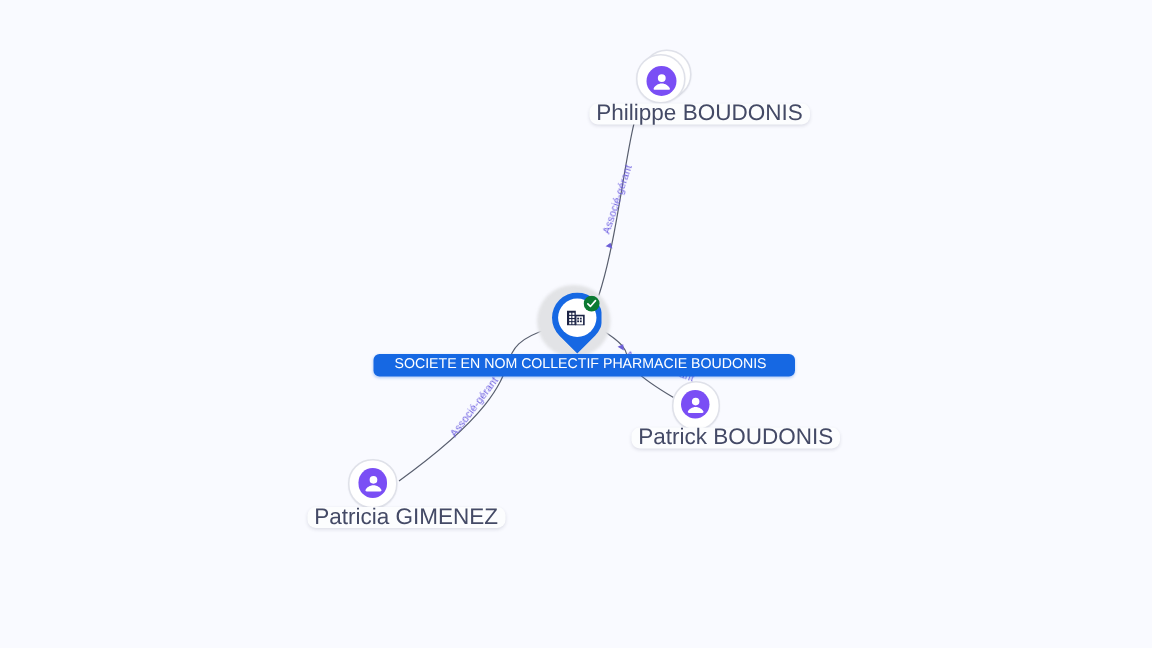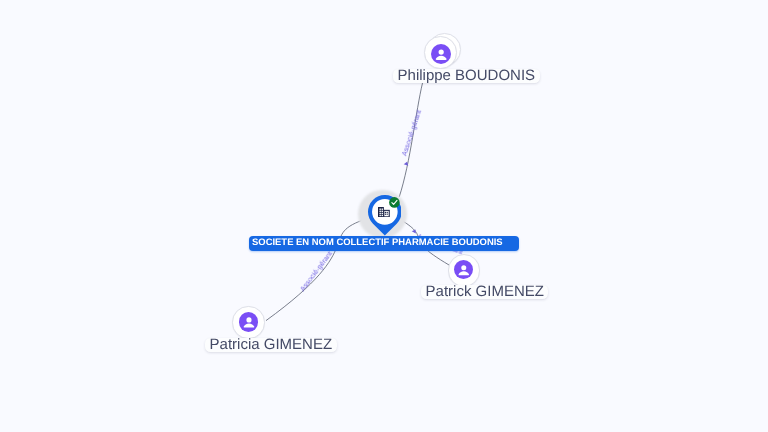--- a/index.html
+++ b/index.html
@@ -133,38 +133,38 @@
       <path d="M29 56 L46 73 L80 34" fill="none" stroke="#ffffff" stroke-width="11" stroke-linecap="round" stroke-linejoin="round"></path>
     </svg>
   </div>
 
   <div id="edgelabels">
       <div class="elabel" style="color: rgb(107, 92, 224); left: 408.097px; top: 157.235px; transform: translateY(-100%) rotate(-71.5deg); transform-origin: 0px 100%;">Associé-gérant</div>
       <div class="elabel" style="color: rgb(107, 92, 224); left: 415.59px; top: 240.128px; transform: translateY(-100%) rotate(20deg); transform-origin: 0px 100%;">Associé-gérant</div>
       <div class="elabel" style="color: rgb(107, 92, 224); left: 305.093px; top: 293.209px; transform: translateY(-100%) rotate(-52.8deg); transform-origin: 0px 100%;">Associé-gérant</div>
     </div>
 
-  <div id="clabel" style="padding-left: 3px; width: 266.5px; top: 235.8px; left: 249px; font-weight: bold;">SOCIETE EN NOM COLLECTIF PHARMACIE BOUDONIS</div>
+  <div id="clabel" style="padding-left: 14px; width: 266.5px; top: 235.8px; left: 249px;">SOCIETE EN NOM COLLECTIF PHARMACIE BOUDONIS</div>
 
   <div id="people">
       <div class="pcircle" style="left: 428.3px; top: 32.8px; width: 32.8px; height: 32.8px;"></div>
       <div class="pcircle" style="left: 424.3px; top: 35.9px; width: 32.8px; height: 32.8px;"></div>
       <div class="pavatar" style="left: 430.6px; top: 43.9px; width: 20.2px; height: 20.2px; background: rgb(122, 78, 245);">
         <svg width="20.2" height="20.2" viewBox="0 0 24 24">
           <path fill="#ffffff" d="M12.1 6.45 a3.12 3.12 0 1 1 0 6.24 a3.12 3.12 0 0 1 0 -6.24 Z M12.1 13.95 c2.95 0 5.45 1.85 6.35 3.6 c0.4 0.8 -0.15 1.35 -0.95 1.35 h-10.8 c-0.8 0 -1.35 -0.55 -0.95 -1.35 c0.9 -1.75 3.4 -3.6 6.35 -3.6 Z"></path>
         </svg>
       </div>
       <div class="nlabel" style="left: 393.4px; top: 68.6px; padding: 0px 4.55px;">Philippe BOUDONIS</div>
       <div class="pcircle" style="left: 447.65px; top: 254.45px; width: 32.3px; height: 32.3px;"></div>
       <div class="pavatar" style="left: 454.1px; top: 259.9px; width: 19.4px; height: 19.4px; background: rgb(122, 78, 245);">
         <svg width="19.4" height="19.4" viewBox="0 0 24 24">
           <path fill="#ffffff" d="M12.1 6.45 a3.12 3.12 0 1 1 0 6.24 a3.12 3.12 0 0 1 0 -6.24 Z M12.1 13.95 c2.95 0 5.45 1.85 6.35 3.6 c0.4 0.8 -0.15 1.35 -0.95 1.35 h-10.8 c-0.8 0 -1.35 -0.55 -0.95 -1.35 c0.9 -1.75 3.4 -3.6 6.35 -3.6 Z"></path>
         </svg>
       </div>
-      <div class="nlabel" style="left: 421.2px; top: 284.6px; padding: 0px 4.55px;">Patrick GIMENEZ</div>
+      <div class="nlabel" style="left: 421.2px; top: 284.6px; padding: 0px 4.55px;">Patrick BOUDONIS</div>
       <div class="pcircle" style="left: 232.25px; top: 306.35px; width: 32.3px; height: 32.3px;"></div>
       <div class="pavatar" style="left: 238.5px; top: 312.4px; width: 19.8px; height: 19.8px; background: rgb(122, 78, 245);">
         <svg width="19.8" height="19.8" viewBox="0 0 24 24">
           <path fill="#ffffff" d="M12.1 6.45 a3.12 3.12 0 1 1 0 6.24 a3.12 3.12 0 0 1 0 -6.24 Z M12.1 13.95 c2.95 0 5.45 1.85 6.35 3.6 c0.4 0.8 -0.15 1.35 -0.95 1.35 h-10.8 c-0.8 0 -1.35 -0.55 -0.95 -1.35 c0.9 -1.75 3.4 -3.6 6.35 -3.6 Z"></path>
         </svg>
       </div>
       <div class="nlabel" style="left: 205px; top: 338.3px; padding: 0px 4.55px;">Patricia GIMENEZ</div>
     </div>
 
 </div>

